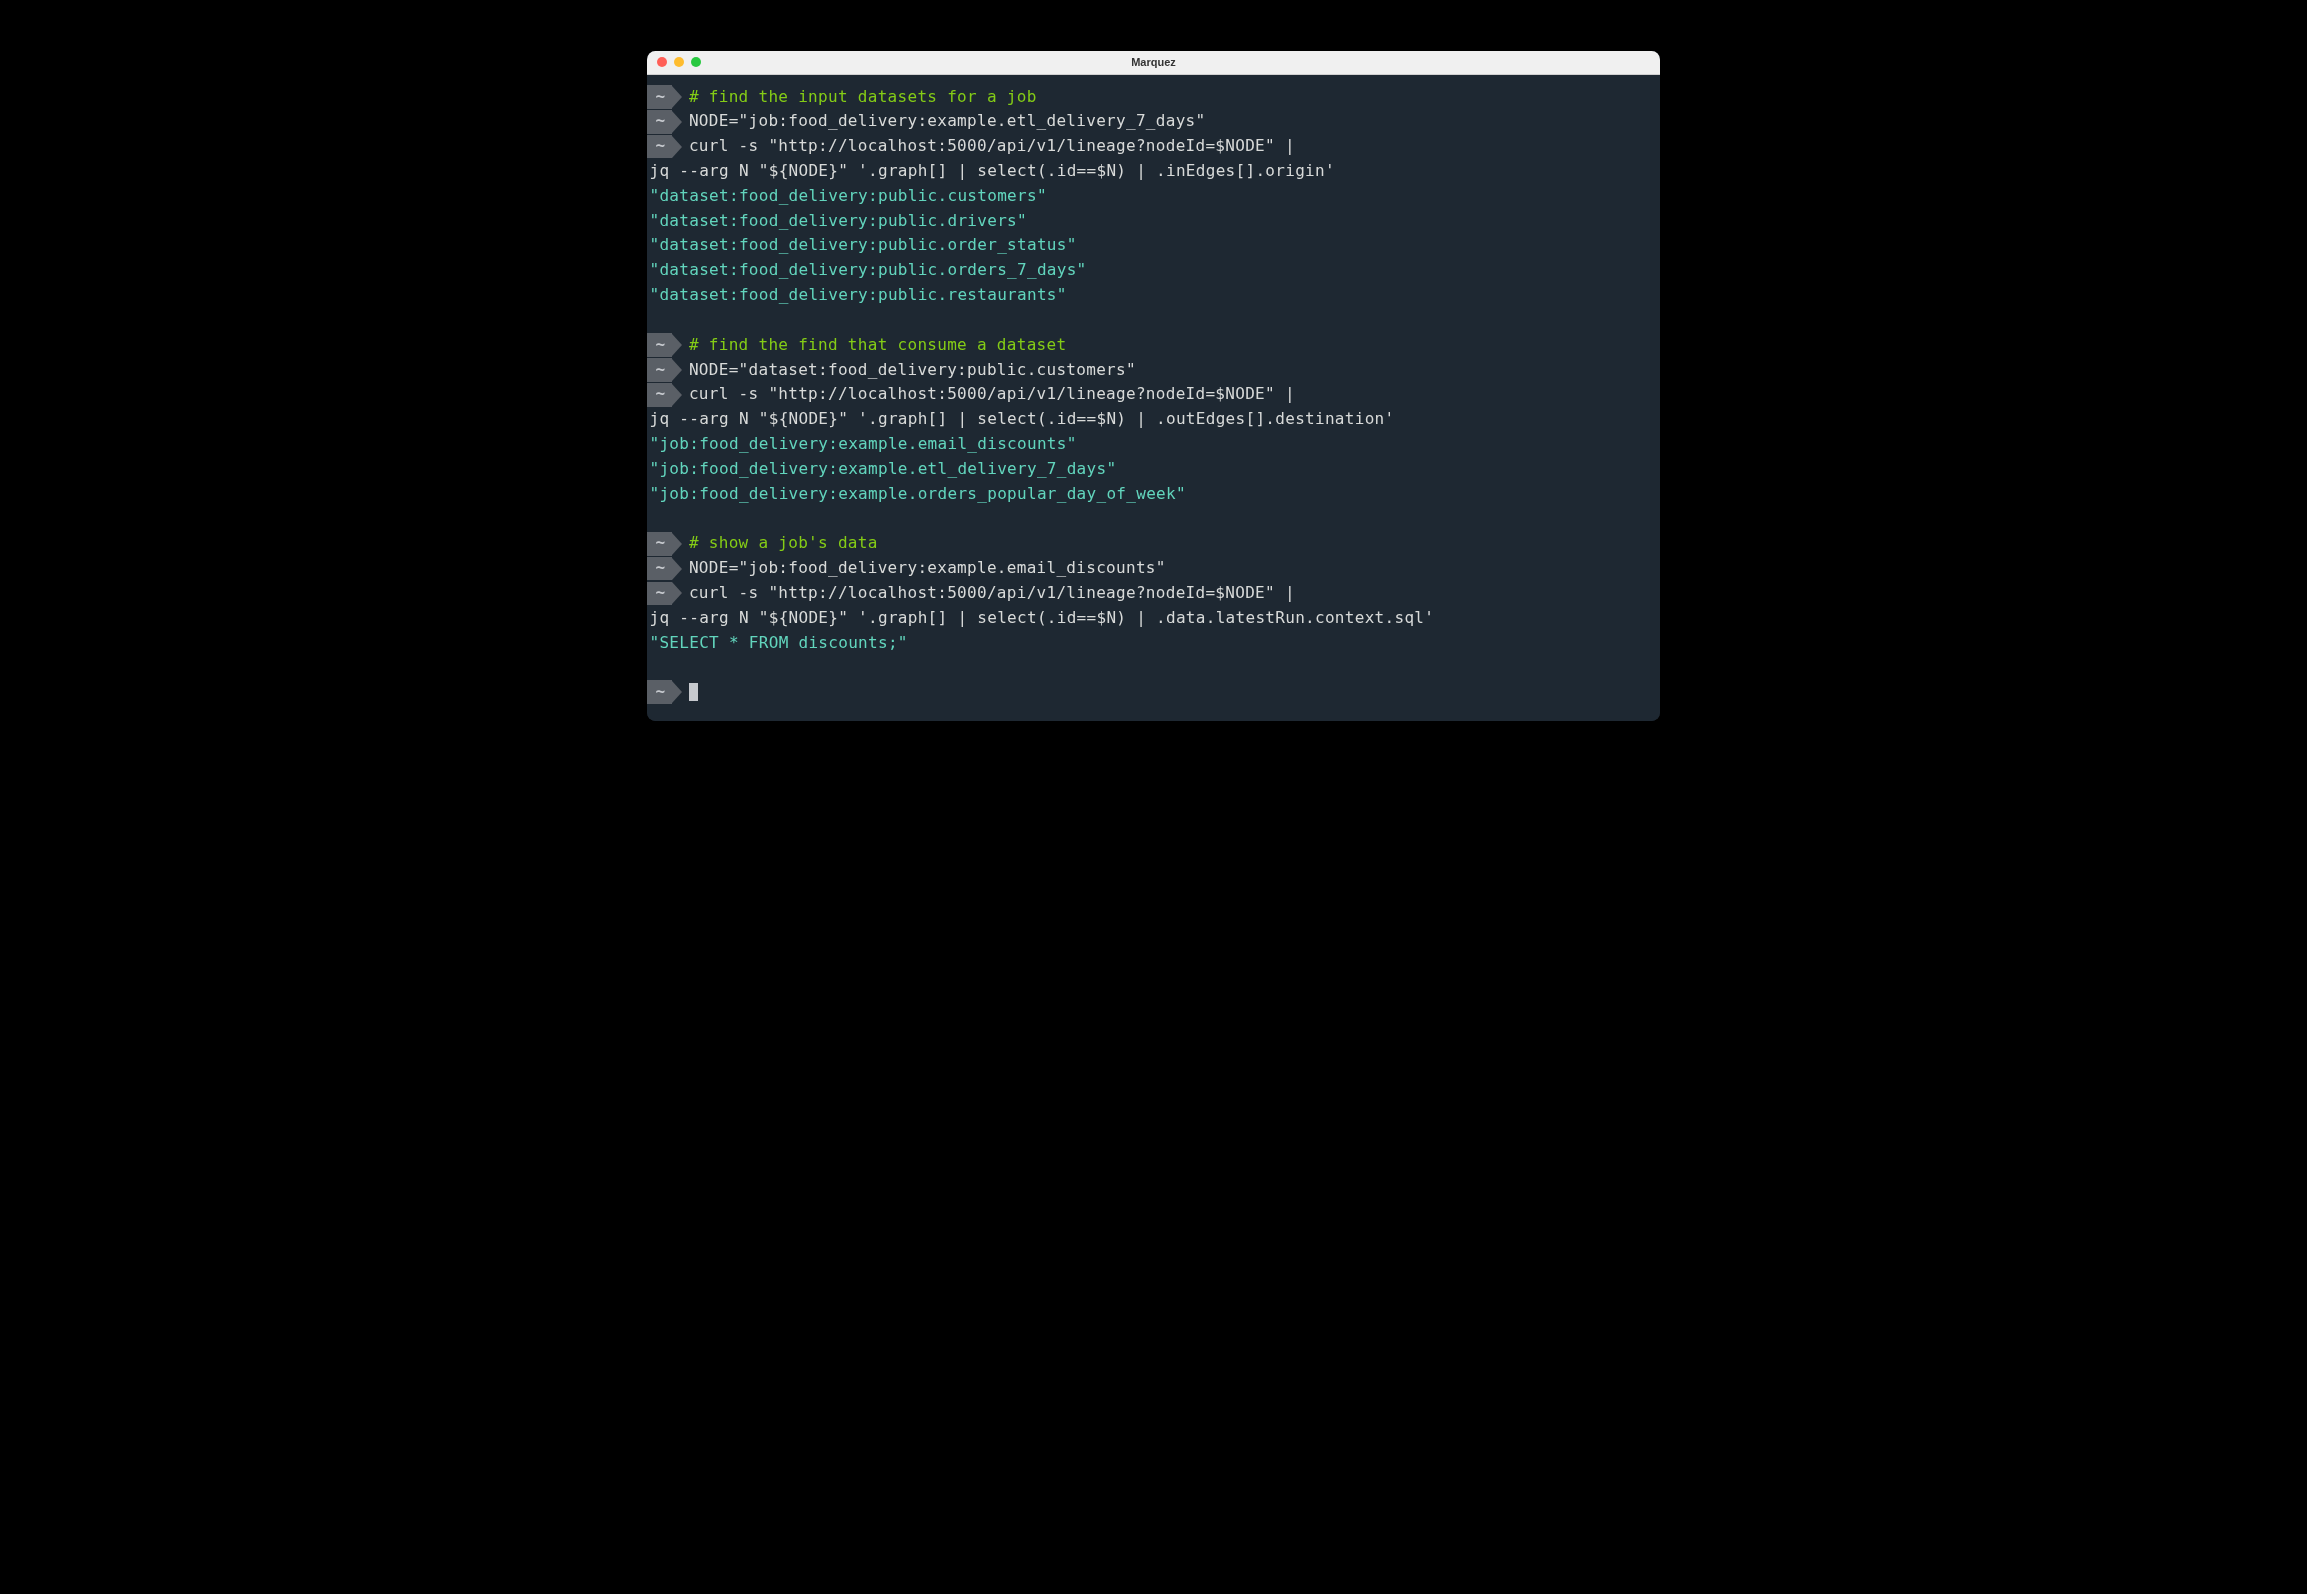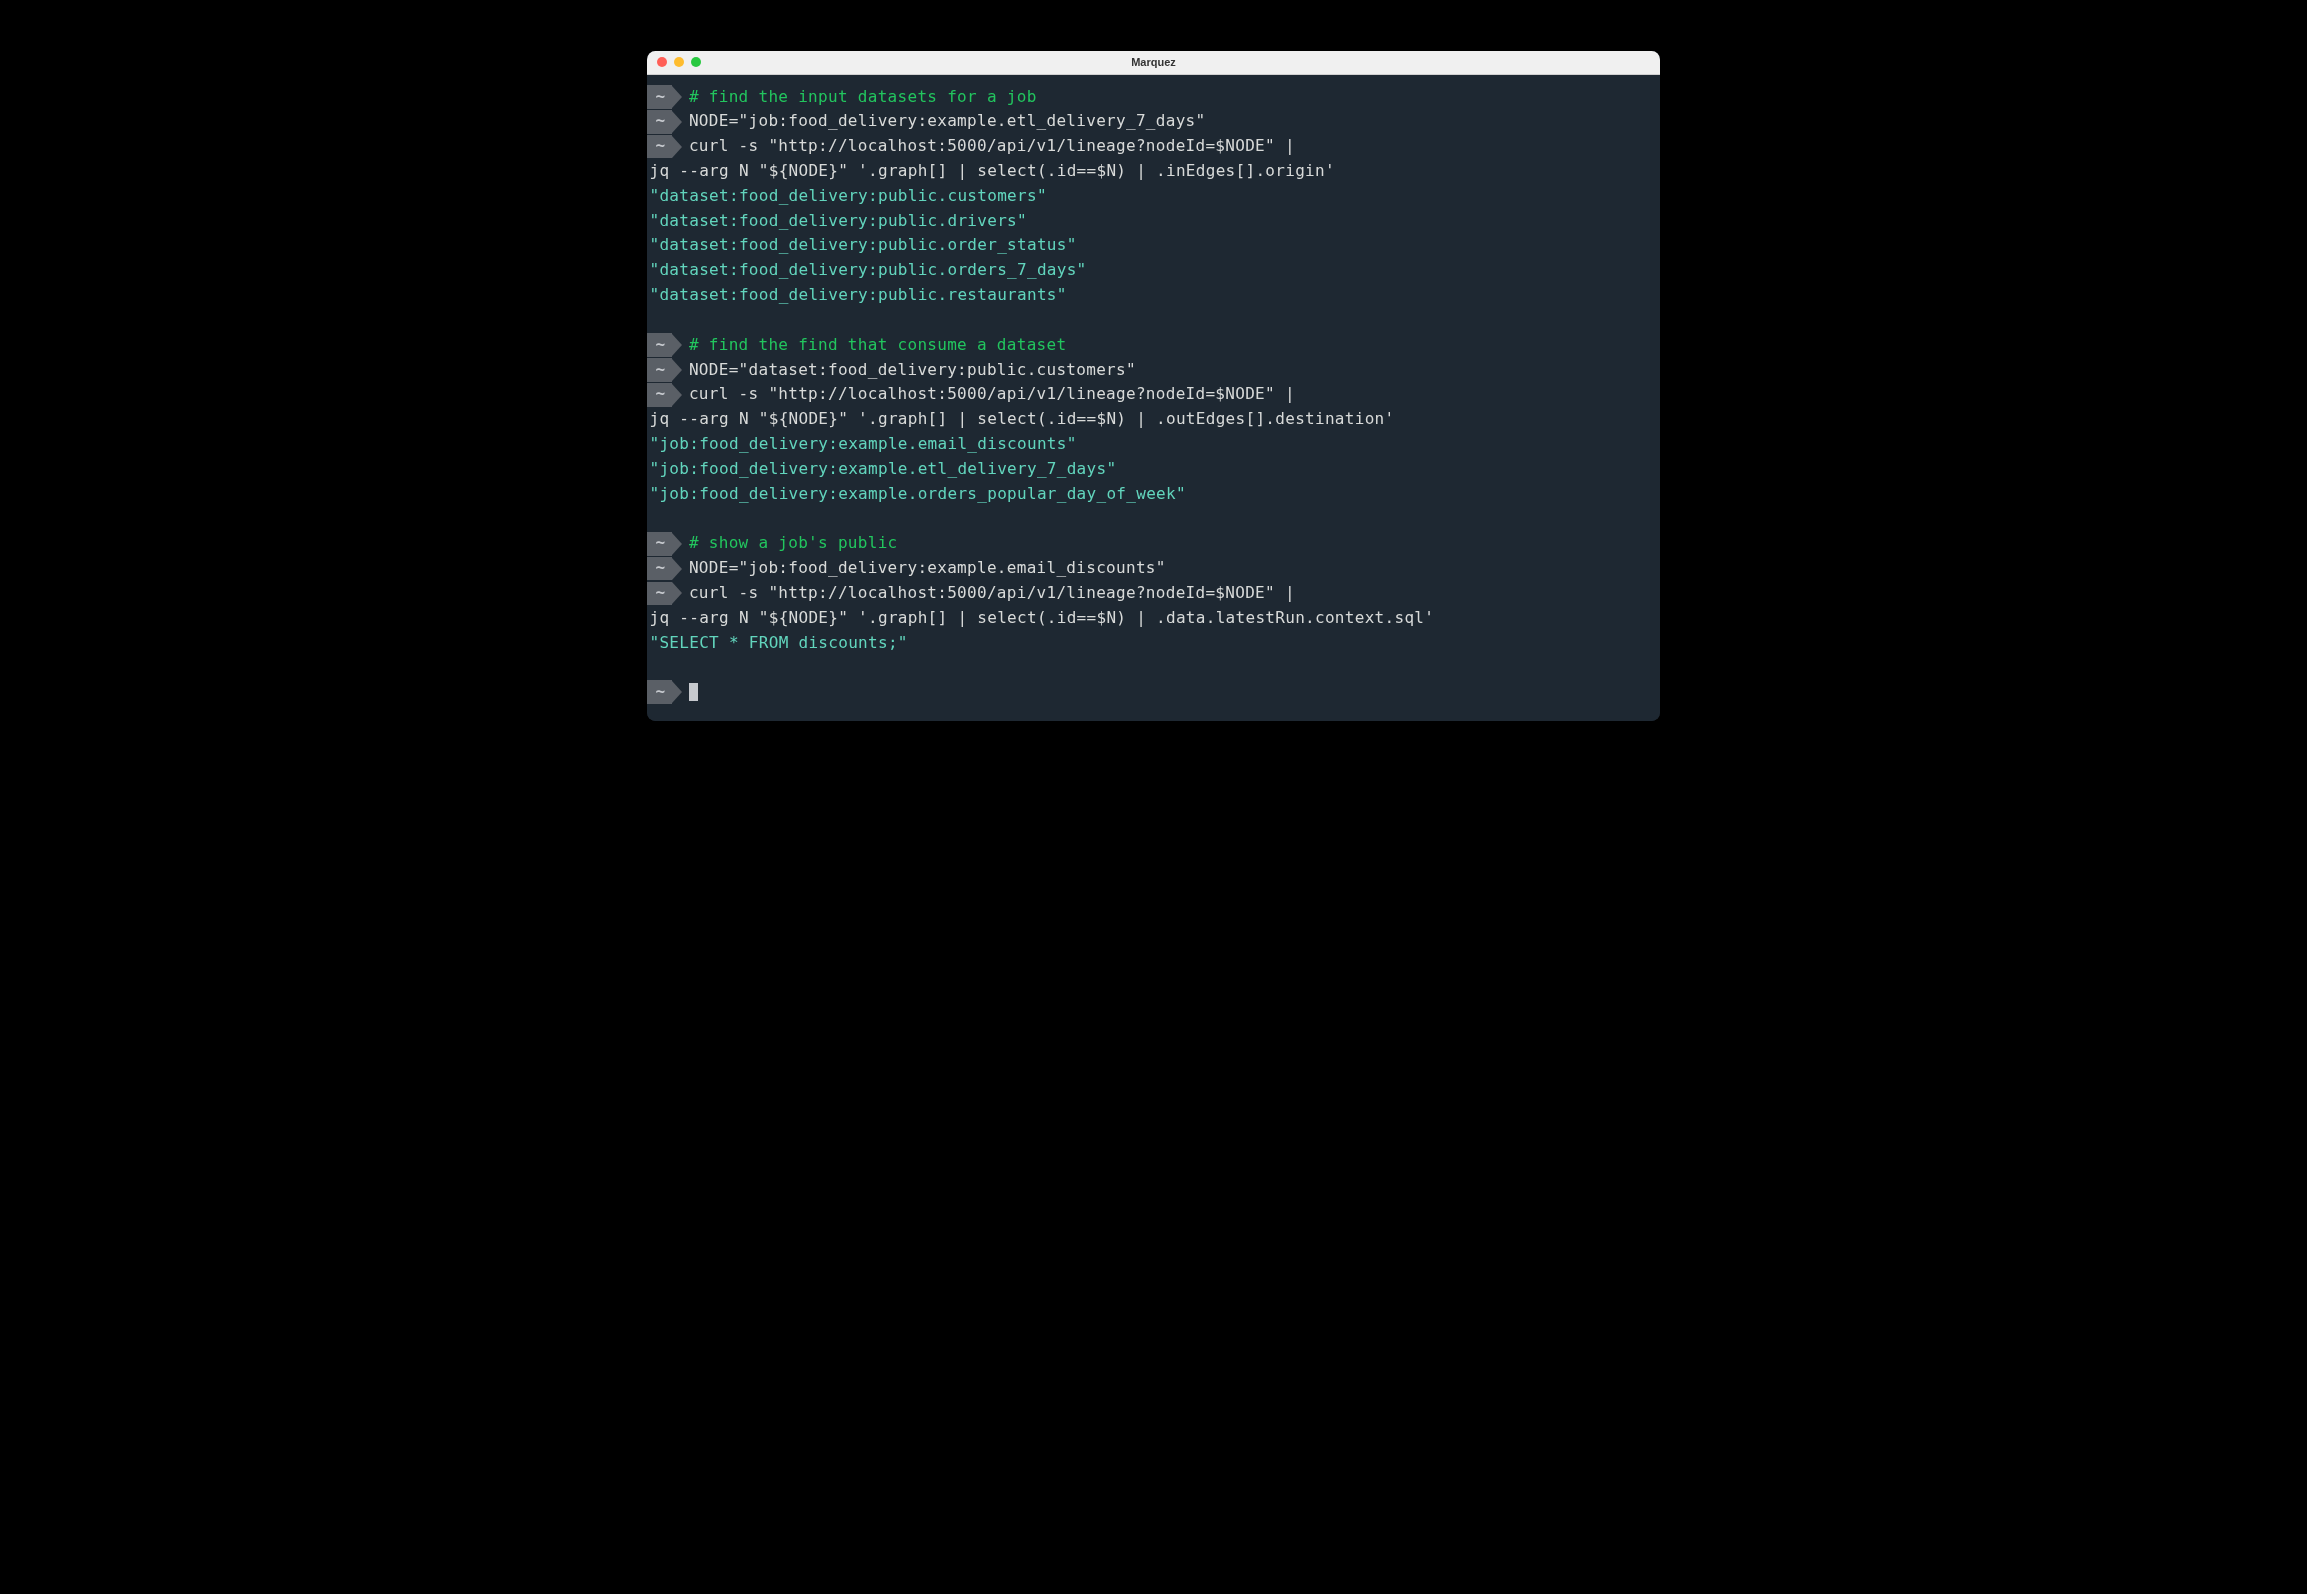--- a/index.html
+++ b/index.html
@@ -82,21 +82,21 @@
   .seg1-arrow {
     width: 0; height: 0;
     border-top: 11.8px solid transparent;
     border-bottom: 11.8px solid transparent;
     border-left: 10px solid #5a5f66;
   }
   .cmd {
     color: #d8dad9;
     padding-left: 6.8px;
   }
-  .comment { color: #22c55e; }
+  .comment { color: #84cc16; }
   .cont {
     color: #d8dad9;
     padding-left: 2.5px;
   }
   .out {
     color: #62d5bd;
     padding-left: 2.5px;
   }
   .blank { height: 25px; }
   .cursor {
@@ -176,21 +176,21 @@
     <div class="line"><span class="out">"job:food_delivery:example.email_discounts"</span></div>
     <div class="line"><span class="out">"job:food_delivery:example.etl_delivery_7_days"</span></div>
     <div class="line"><span class="out">"job:food_delivery:example.orders_popular_day_of_week"</span></div>
 
     <div class="blank"></div>
 
     <div class="line">
       <span class="prompt">
         <span class="seg1">~</span><span class="seg1-arrow"></span>
       </span>
-      <span class="cmd comment"># show a job's public</span>
+      <span class="cmd comment"># show a job's data</span>
     </div>
     <div class="line">
       <span class="prompt">
         <span class="seg1">~</span><span class="seg1-arrow"></span>
       </span>
       <span class="cmd">NODE="job:food_delivery:example.email_discounts"</span>
     </div>
     <div class="line">
       <span class="prompt">
         <span class="seg1">~</span><span class="seg1-arrow"></span>

